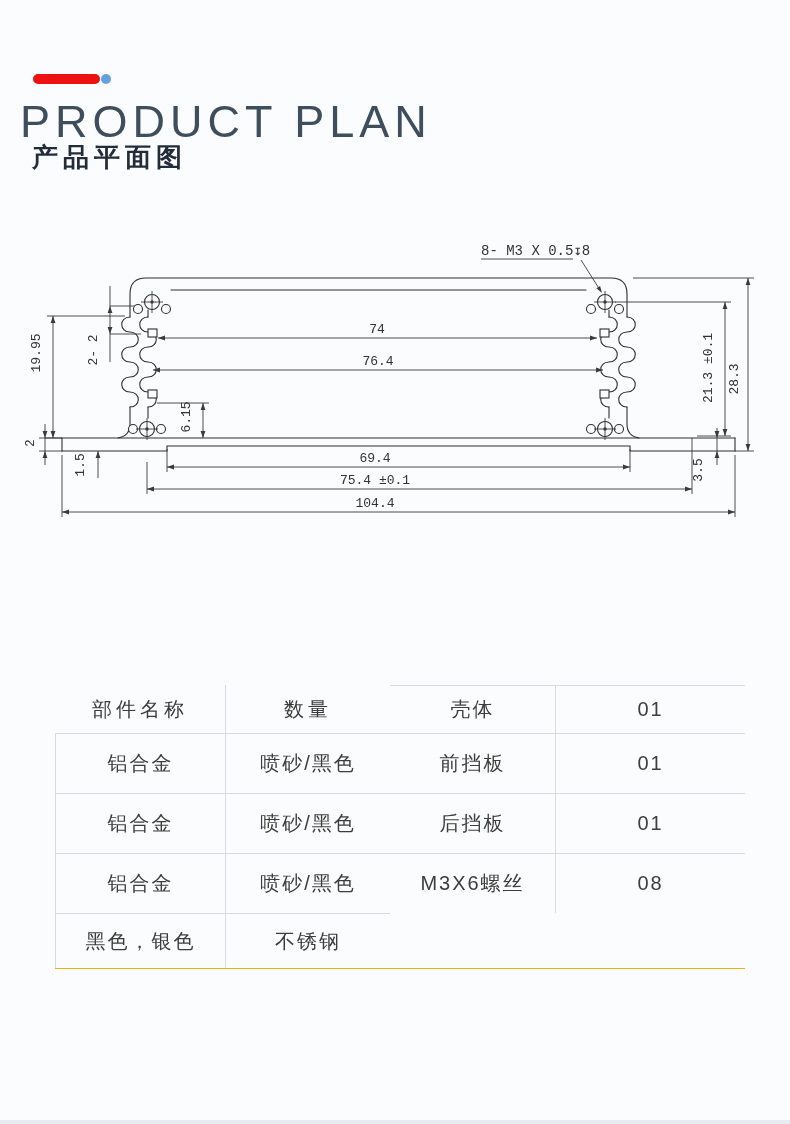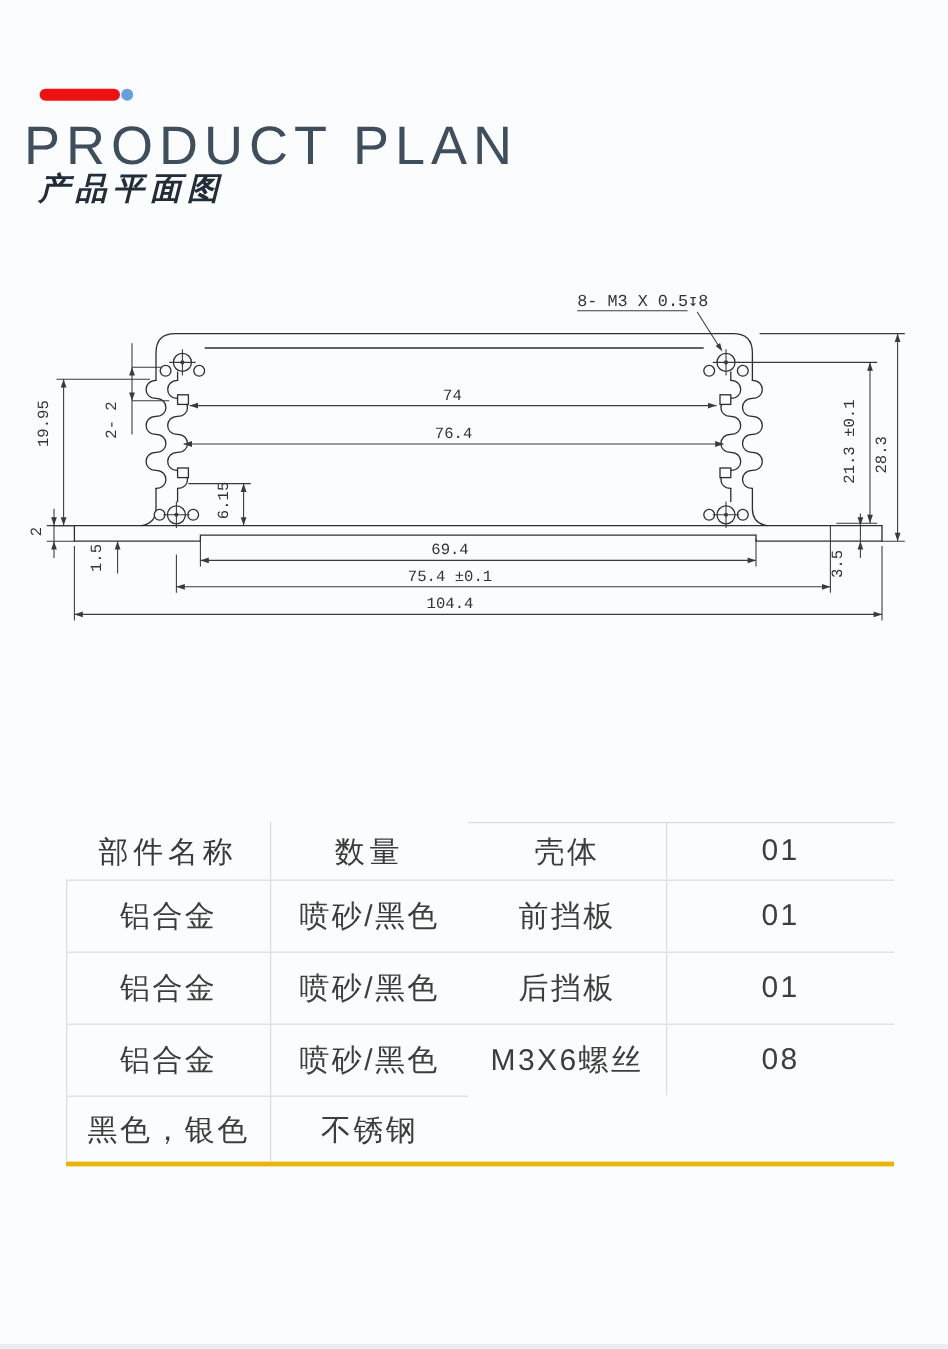--- a/index.html
+++ b/index.html
@@ -10,21 +10,21 @@
   }
   
   .accent-bar{position:absolute;left:33px;top:74px;width:67px;height:10px;border-radius:5px;}
   .accent-dot{position:absolute;left:101px;top:74px;width:10px;height:10px;border-radius:50%;}
   .title-en{
     position:absolute;left:20px;top:96px;
     font-size:45px;font-weight:300;letter-spacing:5px;color:#3f4e5c;
   }
   .title-zh{
     position:absolute;left:32px;top:140px;
-    font-size:26px;font-weight:600;letter-spacing:5px;color:#232d3a;font-style:italic;
+    font-size:26px;font-weight:600;letter-spacing:5px;color:#232d3a;
   }
   
   .drawing{position:absolute;left:25px;top:222px;width:740px;height:310px;}
   .drawing svg{display:block;}
   .cad-line{fill:none;stroke:#2f2f2f;stroke-width:1.1;stroke-linecap:round;}
   .cad-fill{fill:#fbfcfd;stroke:#2f2f2f;stroke-width:1.1;}
   .dim-line{fill:none;stroke:#3a3a3a;stroke-width:0.9;}
   .dim-arrow{fill:#3a3a3a;stroke:none;}
   .dim-text{
     font-family:"Liberation Mono","DejaVu Sans Mono",monospace;
@@ -33,22 +33,22 @@
   .callout-text{
     font-family:"Liberation Mono","DejaVu Sans Mono",monospace;
     font-size:14px;fill:#333;
   }
   
   .parts-table{
     position:absolute;left:55px;top:685px;width:690px;height:283px;
     display:grid;
     grid-template-columns:170px 165px 165px 190px;
     grid-template-rows:48px 60px 60px 60px 55px;
-    border-bottom:4px solid #eab308;
-    color:#3d3d3d;font-size:25px;
+    border-bottom:1px solid #eab308;
+    color:#3d3d3d;font-size:20px;
   }
   .cell{display:flex;align-items:center;justify-content:center;letter-spacing:2px;}
   .cell.hdr{color:#3a3a3a;letter-spacing:4px;}
   .cell.vline{border-left:1px solid #d8dce0;text-align:right;}
   .cell.hline{border-top:1px solid #d8dce0;}
   
   .footer-strip{position:absolute;left:0;bottom:0;width:790px;height:4px;background:#e7ecf1;}
 </style>
 </head>
 <body style="background: rgb(251, 252, 253);">

